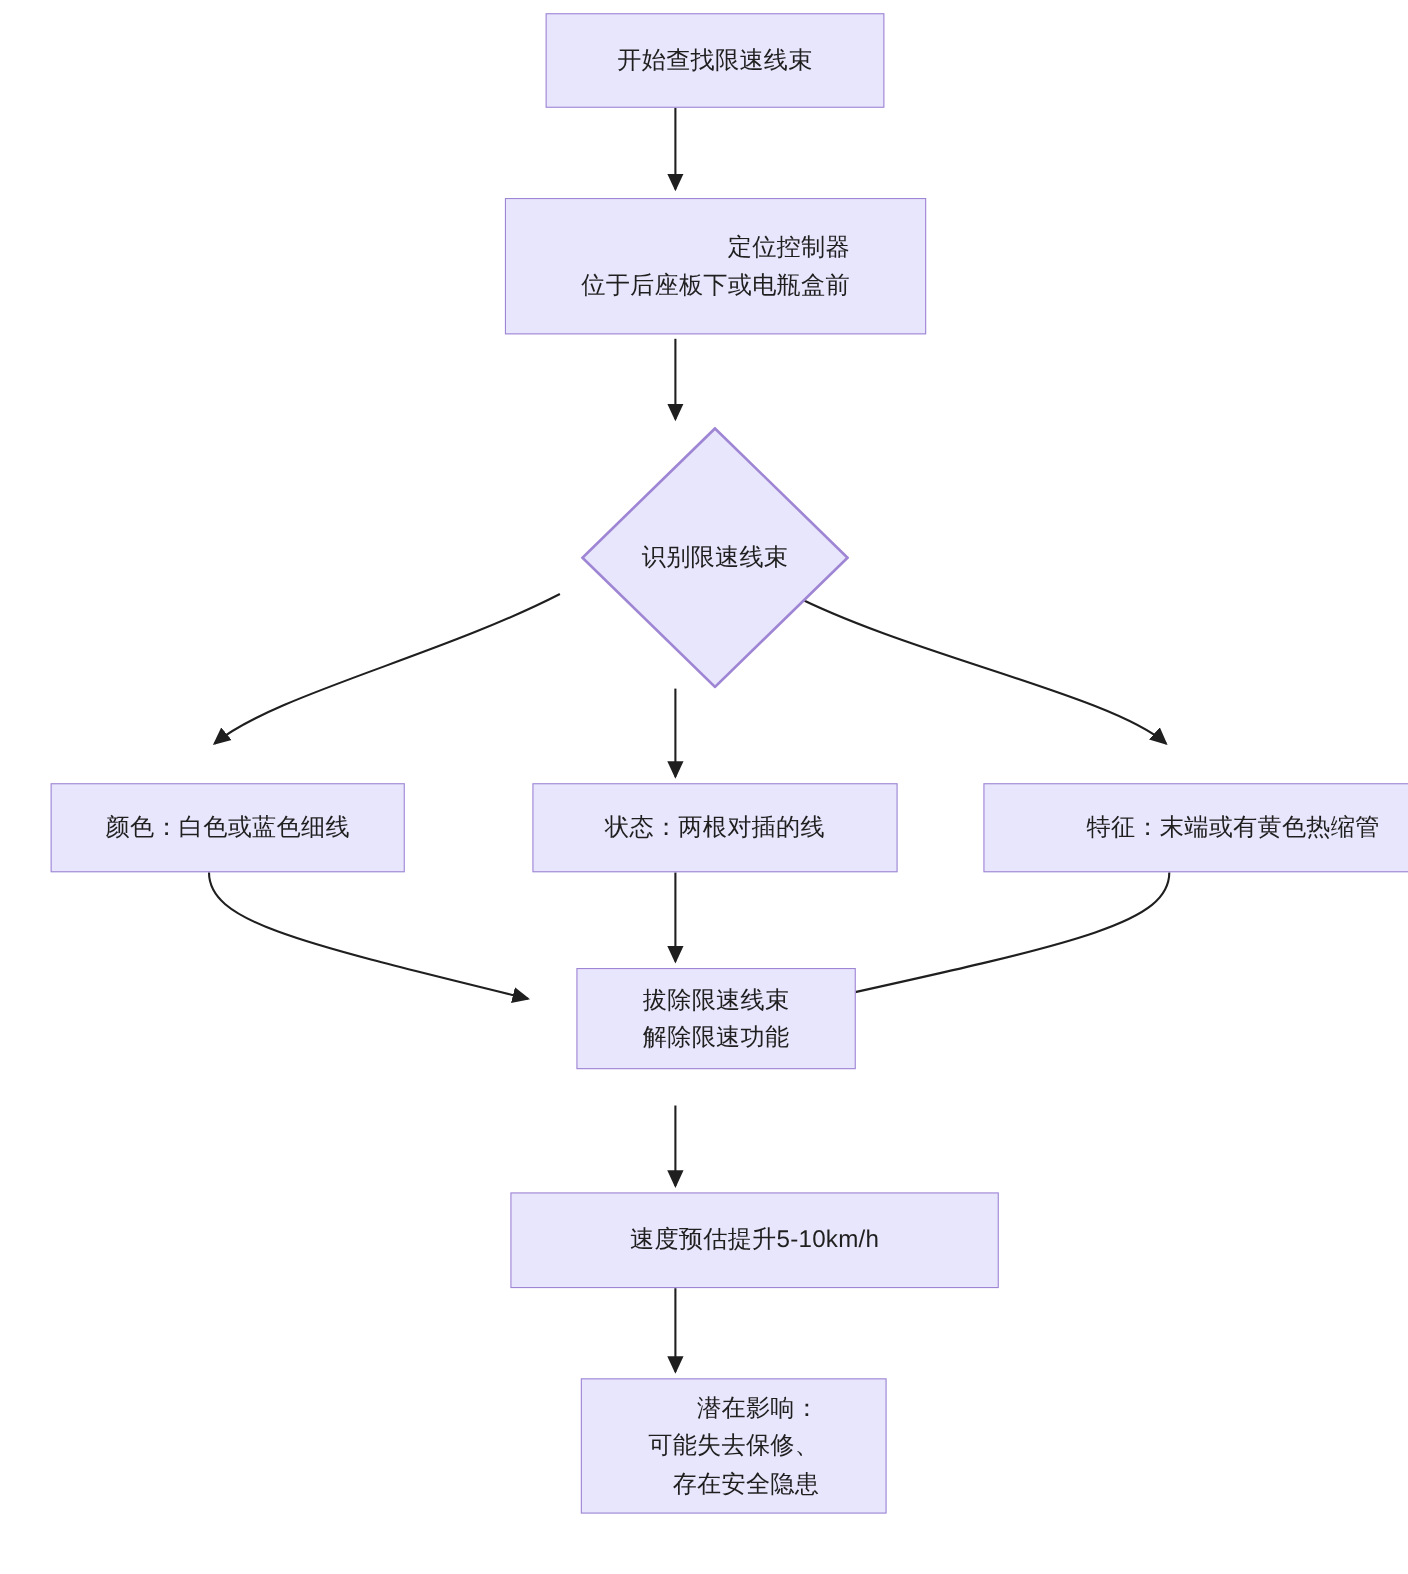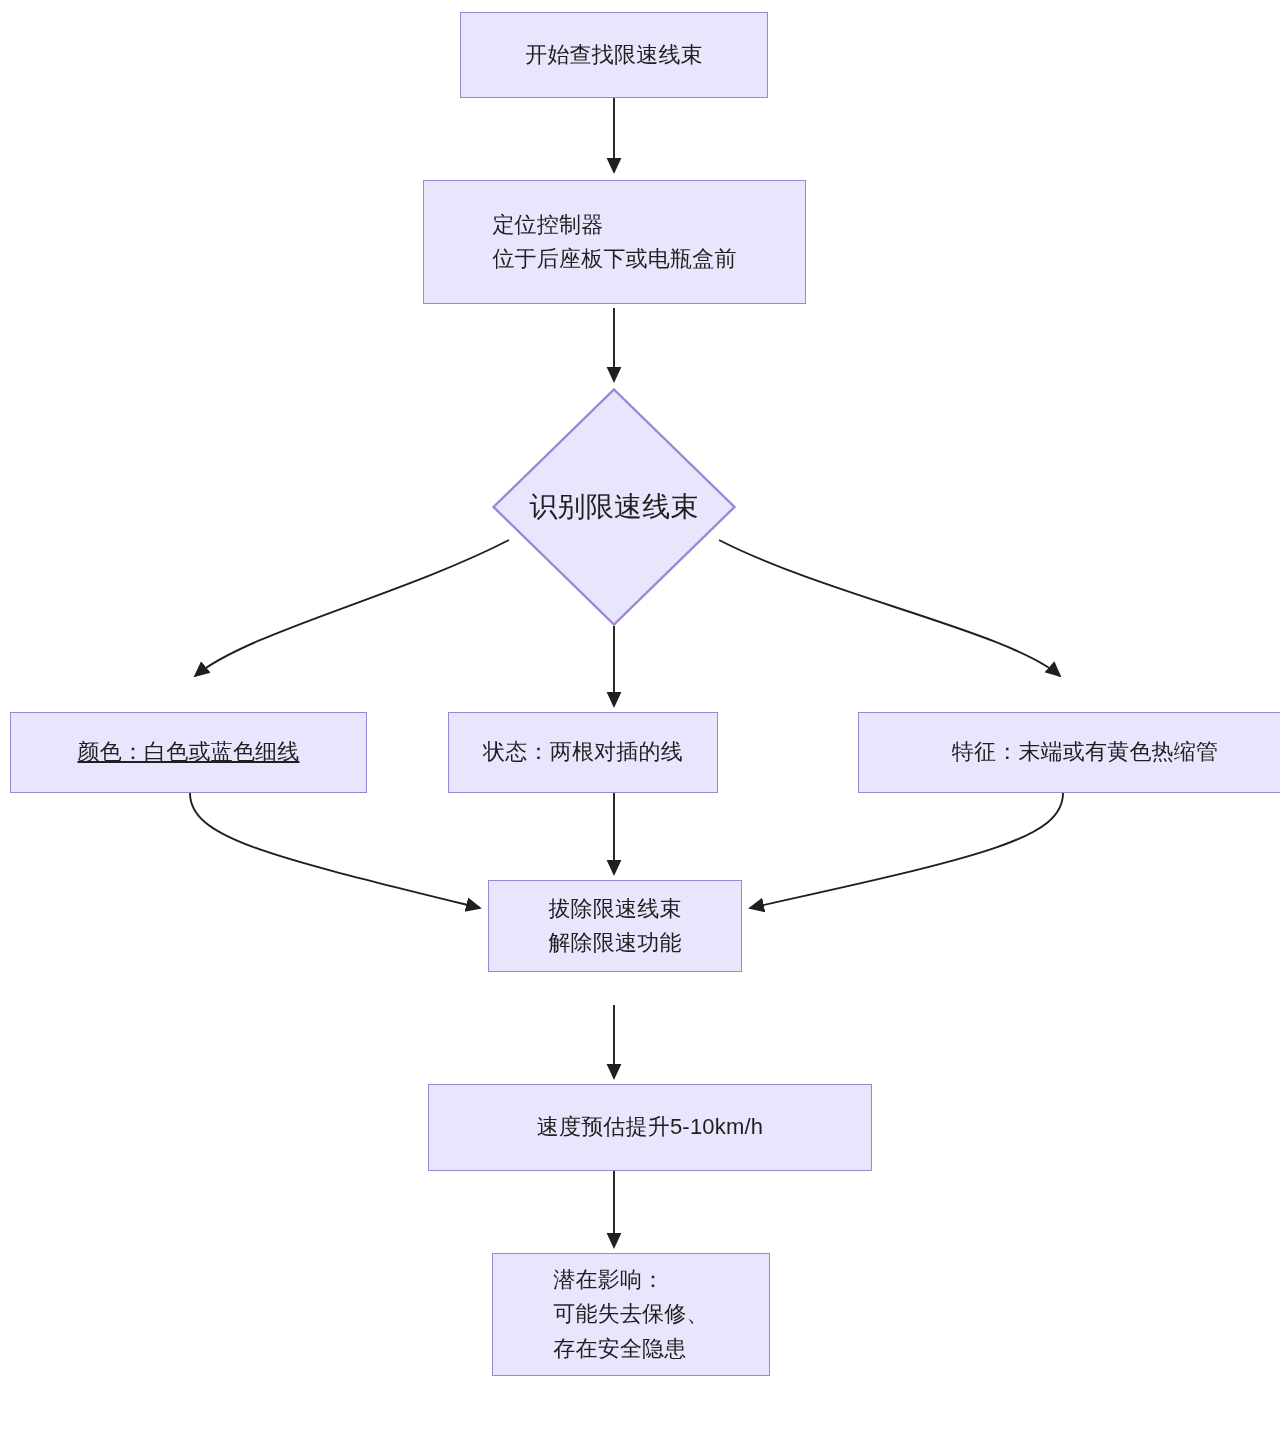--- a/index.html
+++ b/index.html
@@ -26,43 +26,44 @@
     pointer-events: none;
   }
   .node {
     position: absolute;
     box-sizing: border-box;
     background: #e8e6fc;
     border: 1.6px solid #9f86d4;
     display: flex;
     align-items: center;
     justify-content: center;
-    text-align: left;
+    text-align: right;
     color: #1f1f1f;
     font-size: 22px;
     line-height: 1.55;
     white-space: pre-line;
     letter-spacing: 0.2px;
+    margin-left: 36px;
   }
   .node.decision {
     background: transparent;
     border: none;
     padding: 0;
   }
   .diamond-shape {
     position: absolute;
     left: 0;
     top: 0;
     width: 100%;
     height: 100%;
   }
   .diamond-label {
     position: relative;
     z-index: 2;
-    font-size: 28px;
+    font-size: 22px;
     color: #1f1f1f;
     line-height: 1.55;
   }
 </style>
 </head>
 <body>
 
 <div id="flowchart-canvas">
 
   <svg id="edge-layer" viewBox="0 0 1280 1431" width="1280" height="1431">
@@ -102,25 +103,25 @@
 位于后座板下或电瓶盒前</span>
   </div>
 
   <div class="node decision" style="left:492px; top:388px; width:244px; height:238px;">
     <svg class="diamond-shape" viewBox="0 0 244 238" preserveAspectRatio="none">
       <polygon points="122,1.5 242.5,119 122,236.5 1.5,119" fill="#e8e6fc" stroke="#9f86d4" stroke-width="2.4"></polygon>
     </svg>
     <span class="diamond-label">识别限速线束</span>
   </div>
 
-  <div class="node" style="left:10px; top:712px; width:357px; height:81px;text-decoration:underline;">
+  <div class="node" style="left:10px; top:712px; width:322px; height:81px;">
     <span>颜色：白色或蓝色细线</span>
   </div>
 
-  <div class="node" style="left:448px; top:712px; width:270px; height:81px;">
+  <div class="node" style="left:448px; top:712px; width:332px; height:81px;">
     <span>状态：两根对插的线</span>
   </div>
 
   <div class="node" style="left:858px; top:712px; width:454px; height:81px;">
     <span>特征：末端或有黄色热缩管</span>
   </div>
 
   <div class="node" style="left:488px; top:880px; width:254px; height:92px;">
     <span>拔除限速线束
 解除限速功能</span>

